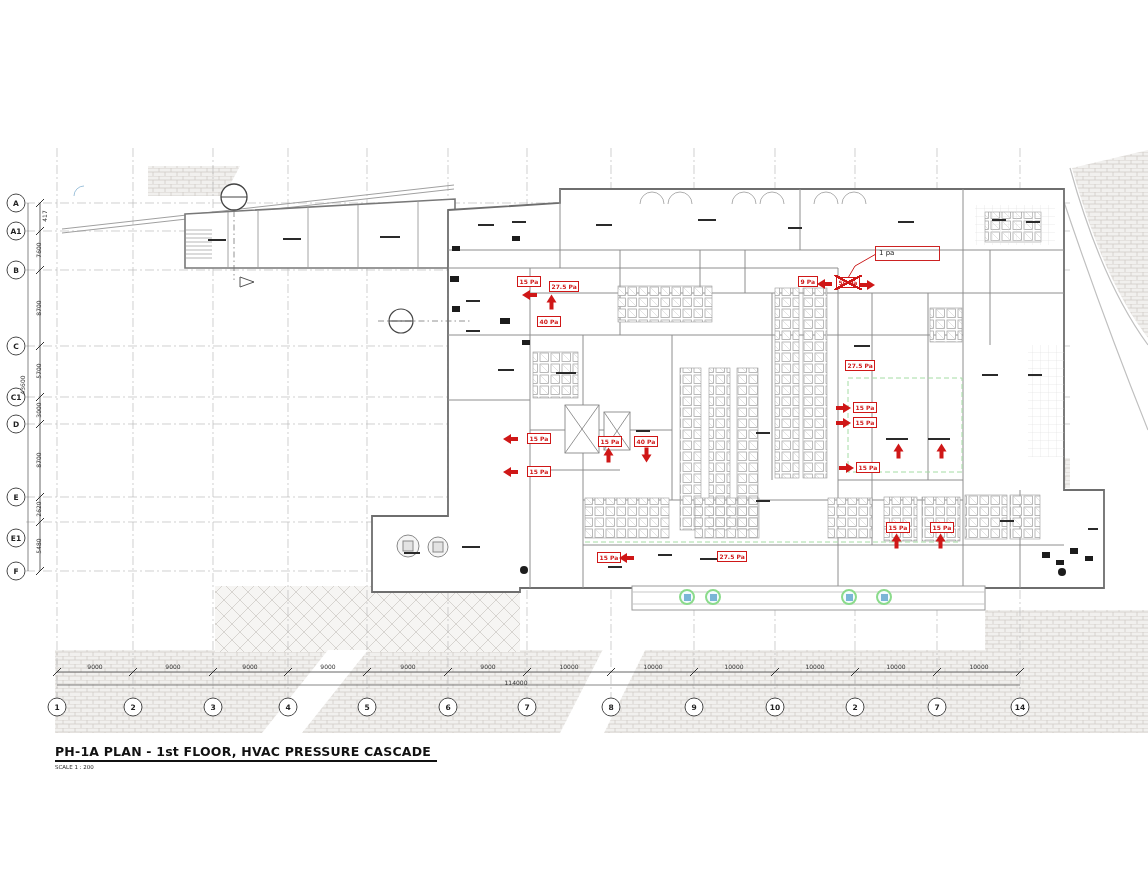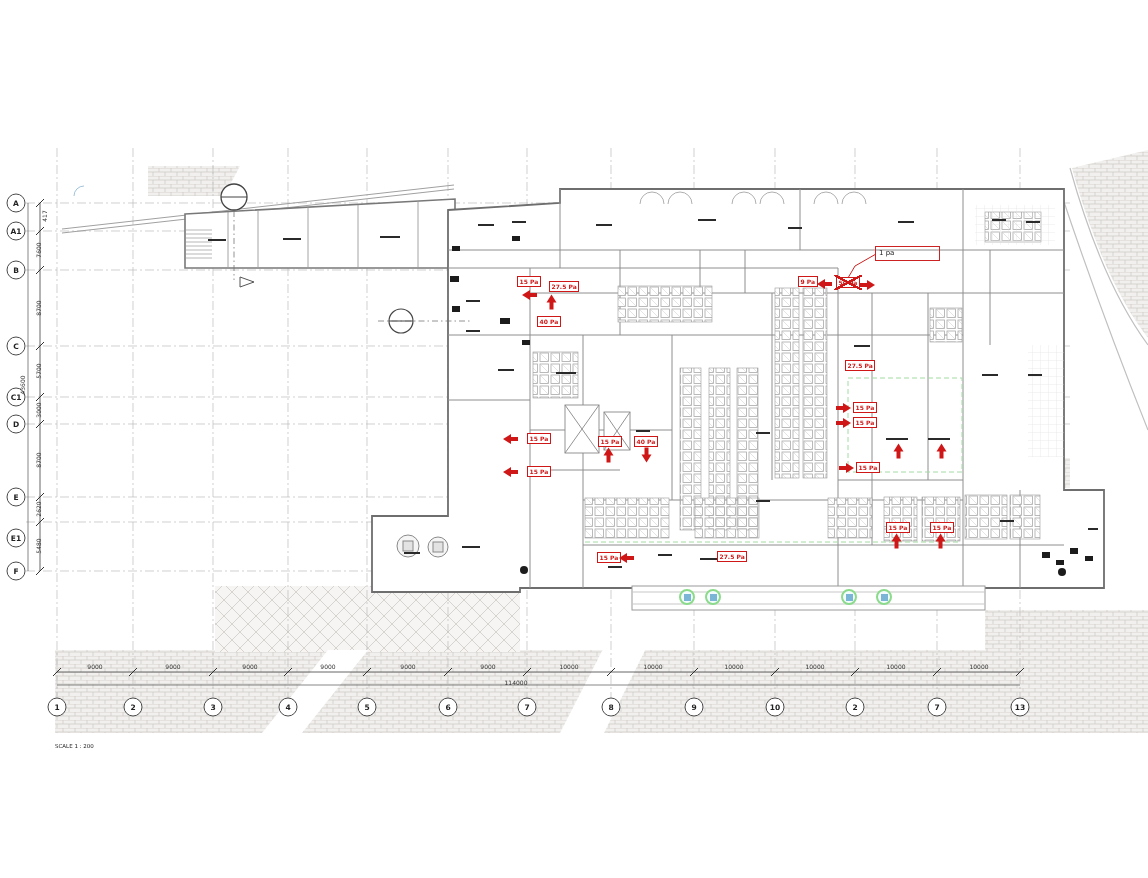--- a/index.html
+++ b/index.html
@@ -332,21 +332,21 @@
       <div class="bubble" style="position: absolute; left: 213px; top: 707px;">3</div>
       <div class="bubble" style="position: absolute; left: 288px; top: 707px;">4</div>
       <div class="bubble" style="position: absolute; left: 367px; top: 707px;">5</div>
       <div class="bubble" style="position: absolute; left: 448px; top: 707px;">6</div>
       <div class="bubble" style="position: absolute; left: 527px; top: 707px;">7</div>
       <div class="bubble" style="position: absolute; left: 611px; top: 707px;">8</div>
       <div class="bubble" style="position: absolute; left: 694px; top: 707px;">9</div>
       <div class="bubble" style="position: absolute; left: 775px; top: 707px;">10</div>
       <div class="bubble" style="position: absolute; left: 855px; top: 707px;">2</div>
       <div class="bubble" style="position: absolute; left: 937px; top: 707px;">7</div>
-      <div class="bubble" style="position: absolute; left: 1020px; top: 707px;">13</div>
+      <div class="bubble" style="position: absolute; left: 1020px; top: 707px;">14</div>
     </div>
 
   <div>
 
   <div class="vdim" style="position: absolute; left: 44px; top: 216px;">417</div>
       <div class="vdim" style="position: absolute; left: 38px; top: 250px;">7600</div>
       <div class="vdim" style="position: absolute; left: 38px; top: 308px;">8700</div>
       <div class="vdim" style="position: absolute; left: 38px; top: 371px;">5700</div>
       <div class="vdim" style="position: absolute; left: 38px; top: 410px;">3000</div>
       <div class="vdim" style="position: absolute; left: 38px; top: 460px;">8700</div>
@@ -466,16 +466,17 @@
 
   <div>
 
   <div class="gdot" style="position: absolute; left: 687px; top: 597px;"></div>
       <div class="gdot" style="position: absolute; left: 713px; top: 597px;"></div>
       <div class="gdot" style="position: absolute; left: 849px; top: 597px;"></div>
       <div class="gdot" style="position: absolute; left: 884px; top: 597px;"></div>
     </div>
 
   <div class="titleblock">
+    <div class="title-main">PH-1A PLAN - 1st FLOOR, HVAC PRESSURE CASCADE</div>
     <div class="title-scale">SCALE 1 : 200</div>
   </div>
 
 </div>
 
 </body></html>

